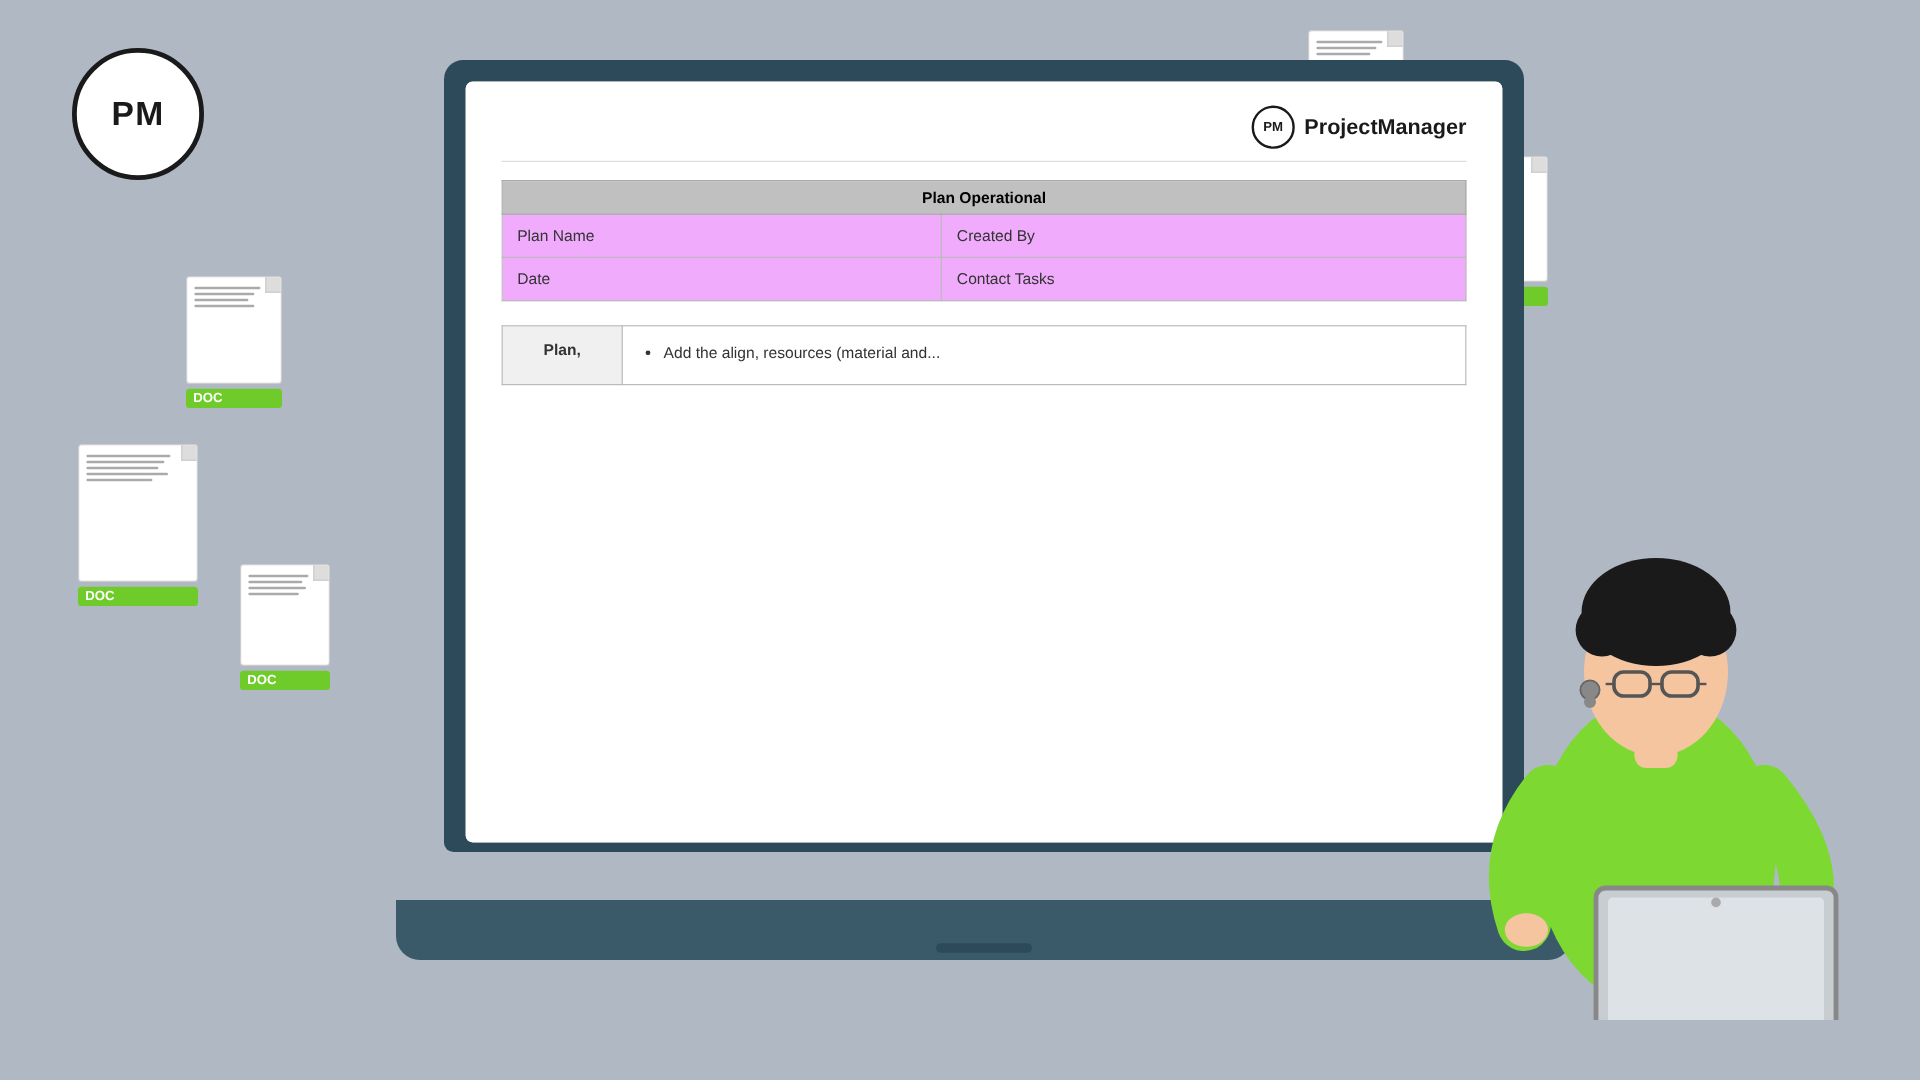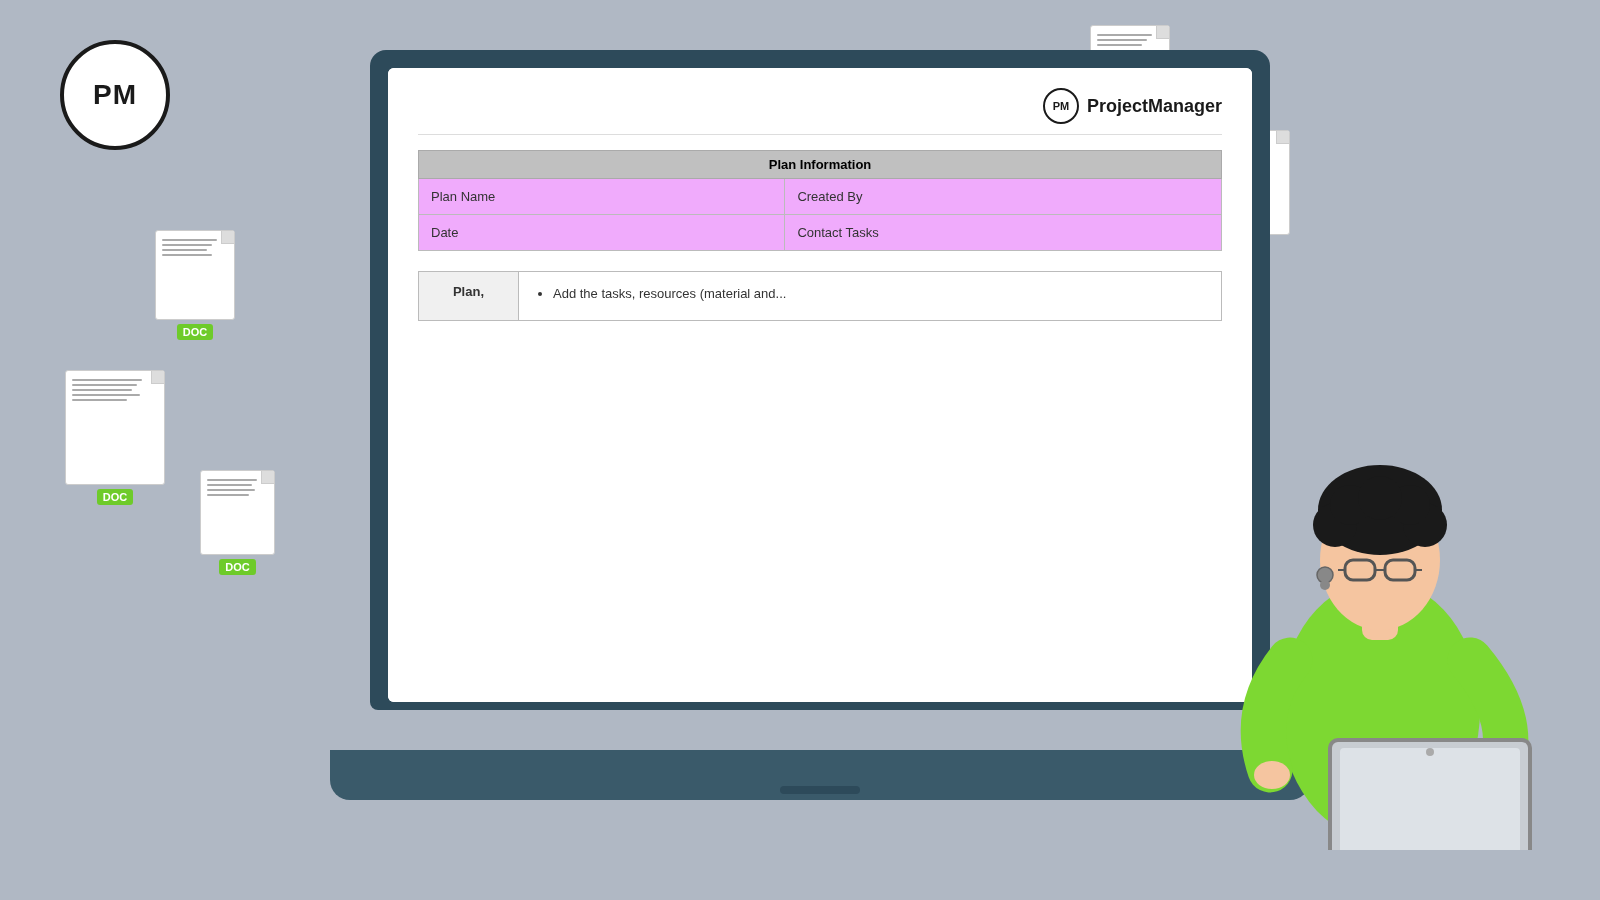--- a/index.html
+++ b/index.html
@@ -30,21 +30,20 @@
       color: #1a1a1a;
       letter-spacing: 1px;
       z-index: 10;
     }
 
     
     .doc-float {
       position: absolute;
       display: flex;
       flex-direction: column;
-      align-items: center;
     }
 
     .doc-paper {
       background: white;
       border: 1.5px solid #ccc;
       border-radius: 3px;
       position: relative;
       display: flex;
       flex-direction: column;
       padding: 8px 6px 6px 6px;
@@ -362,21 +361,21 @@
               <span>PM</span>
             </div>
             <span>ProjectManager</span>
           </div>
         </div>
 
 
         <table class="plan-table">
           <tbody>
               <tr class="table-header-row">
-            <td colspan="2">Plan Information</td>
+            <td colspan="2">Plan Operational</td>
           </tr>
           <tr class="table-data-row">
             <td>Plan Name</td>
             <td>Created By</td>
           </tr>
           <tr class="table-data-row">
             <td>Date</td>
             <td>Contact Tasks</td>
           </tr>
         </tbody>
@@ -385,21 +384,21 @@
 
 
         <table class="section-table">
           <tbody>
               <tr>
             <td class="section-label">
               <span>Plan,</span>
             </td>
             <td class="section-content">
               <ul>
-                <li>Add the tasks, resources (material and...</li>
+                <li>Add the align, resources (material and...</li>
               </ul>
             </td>
           </tr>
         </tbody>
           </table>
 
       </div>
     </div>
   </div>
   <div class="laptop-base"></div>

